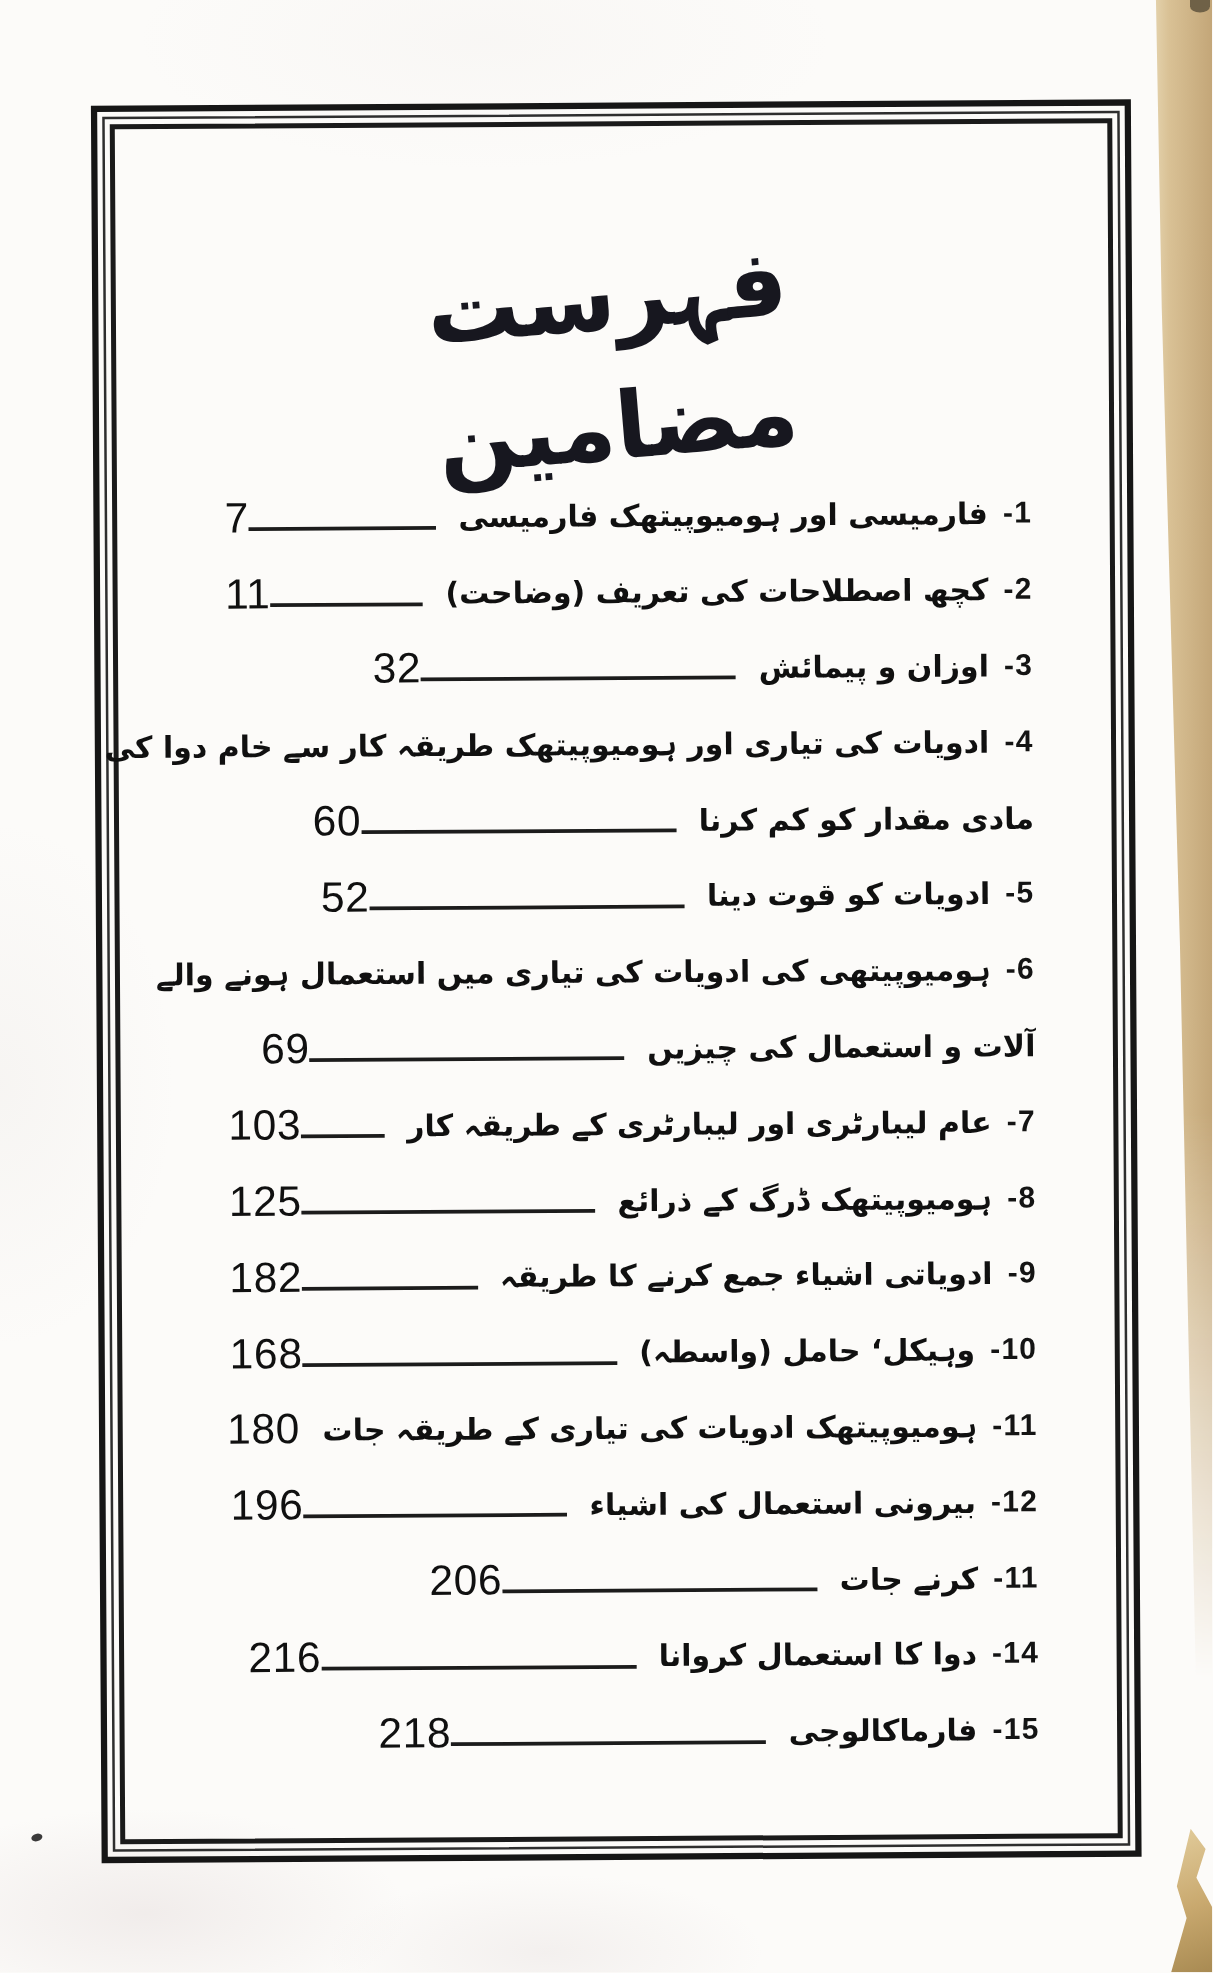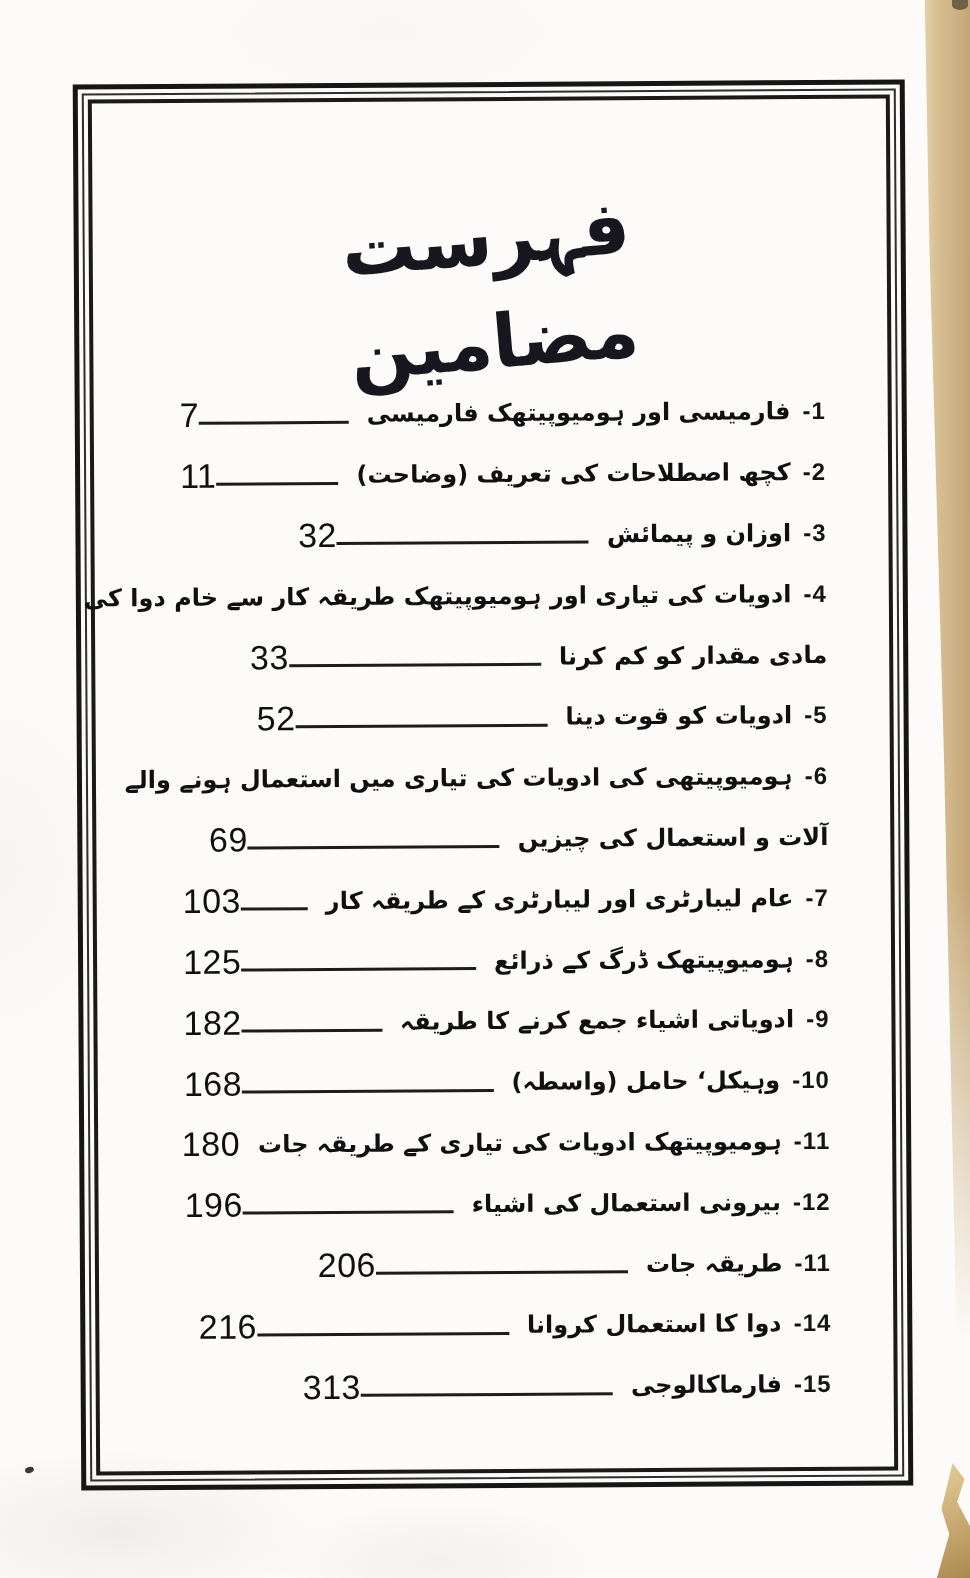--- a/index.html
+++ b/index.html
@@ -176,21 +176,21 @@
               <span class="entry-text">
                 <span class="entry-num">4-</span>
                 <span class="entry-title">ادویات کی تیاری اور ہومیوپیتھک طریقہ کار سے خام دوا کی</span>
               </span>
             </div>
             <div class="toc-row">
               <span class="entry-text">
                 <span class="entry-title">مادی مقدار کو کم کرنا</span>
               </span>
               <span class="leader"></span>
-              <span class="page-num">33</span>
+              <span class="page-num">60</span>
             </div>
             <div class="toc-row">
               <span class="entry-text">
                 <span class="entry-num">5-</span>
                 <span class="entry-title">ادویات کو قوت دینا</span>
               </span>
               <span class="leader"></span>
               <span class="page-num">52</span>
             </div>
             <div class="toc-row">
@@ -250,38 +250,38 @@
               <span class="entry-text">
                 <span class="entry-num">12-</span>
                 <span class="entry-title">بیرونی استعمال کی اشیاء</span>
               </span>
               <span class="leader"></span>
               <span class="page-num">196</span>
             </div>
             <div class="toc-row">
               <span class="entry-text">
                 <span class="entry-num">11-</span>
-                <span class="entry-title">طریقہ جات</span>
+                <span class="entry-title">کرنے جات</span>
               </span>
               <span class="leader"></span>
               <span class="page-num">206</span>
             </div>
             <div class="toc-row">
               <span class="entry-text">
                 <span class="entry-num">14-</span>
                 <span class="entry-title">دوا کا استعمال کروانا</span>
               </span>
               <span class="leader"></span>
               <span class="page-num">216</span>
             </div>
             <div class="toc-row">
               <span class="entry-text">
                 <span class="entry-num">15-</span>
                 <span class="entry-title">فارماکالوجی</span>
               </span>
               <span class="leader"></span>
-              <span class="page-num">313</span>
+              <span class="page-num">218</span>
             </div>
           </div>
       </div>
     </div>
   </div>
 </div>
 
 </body></html>

